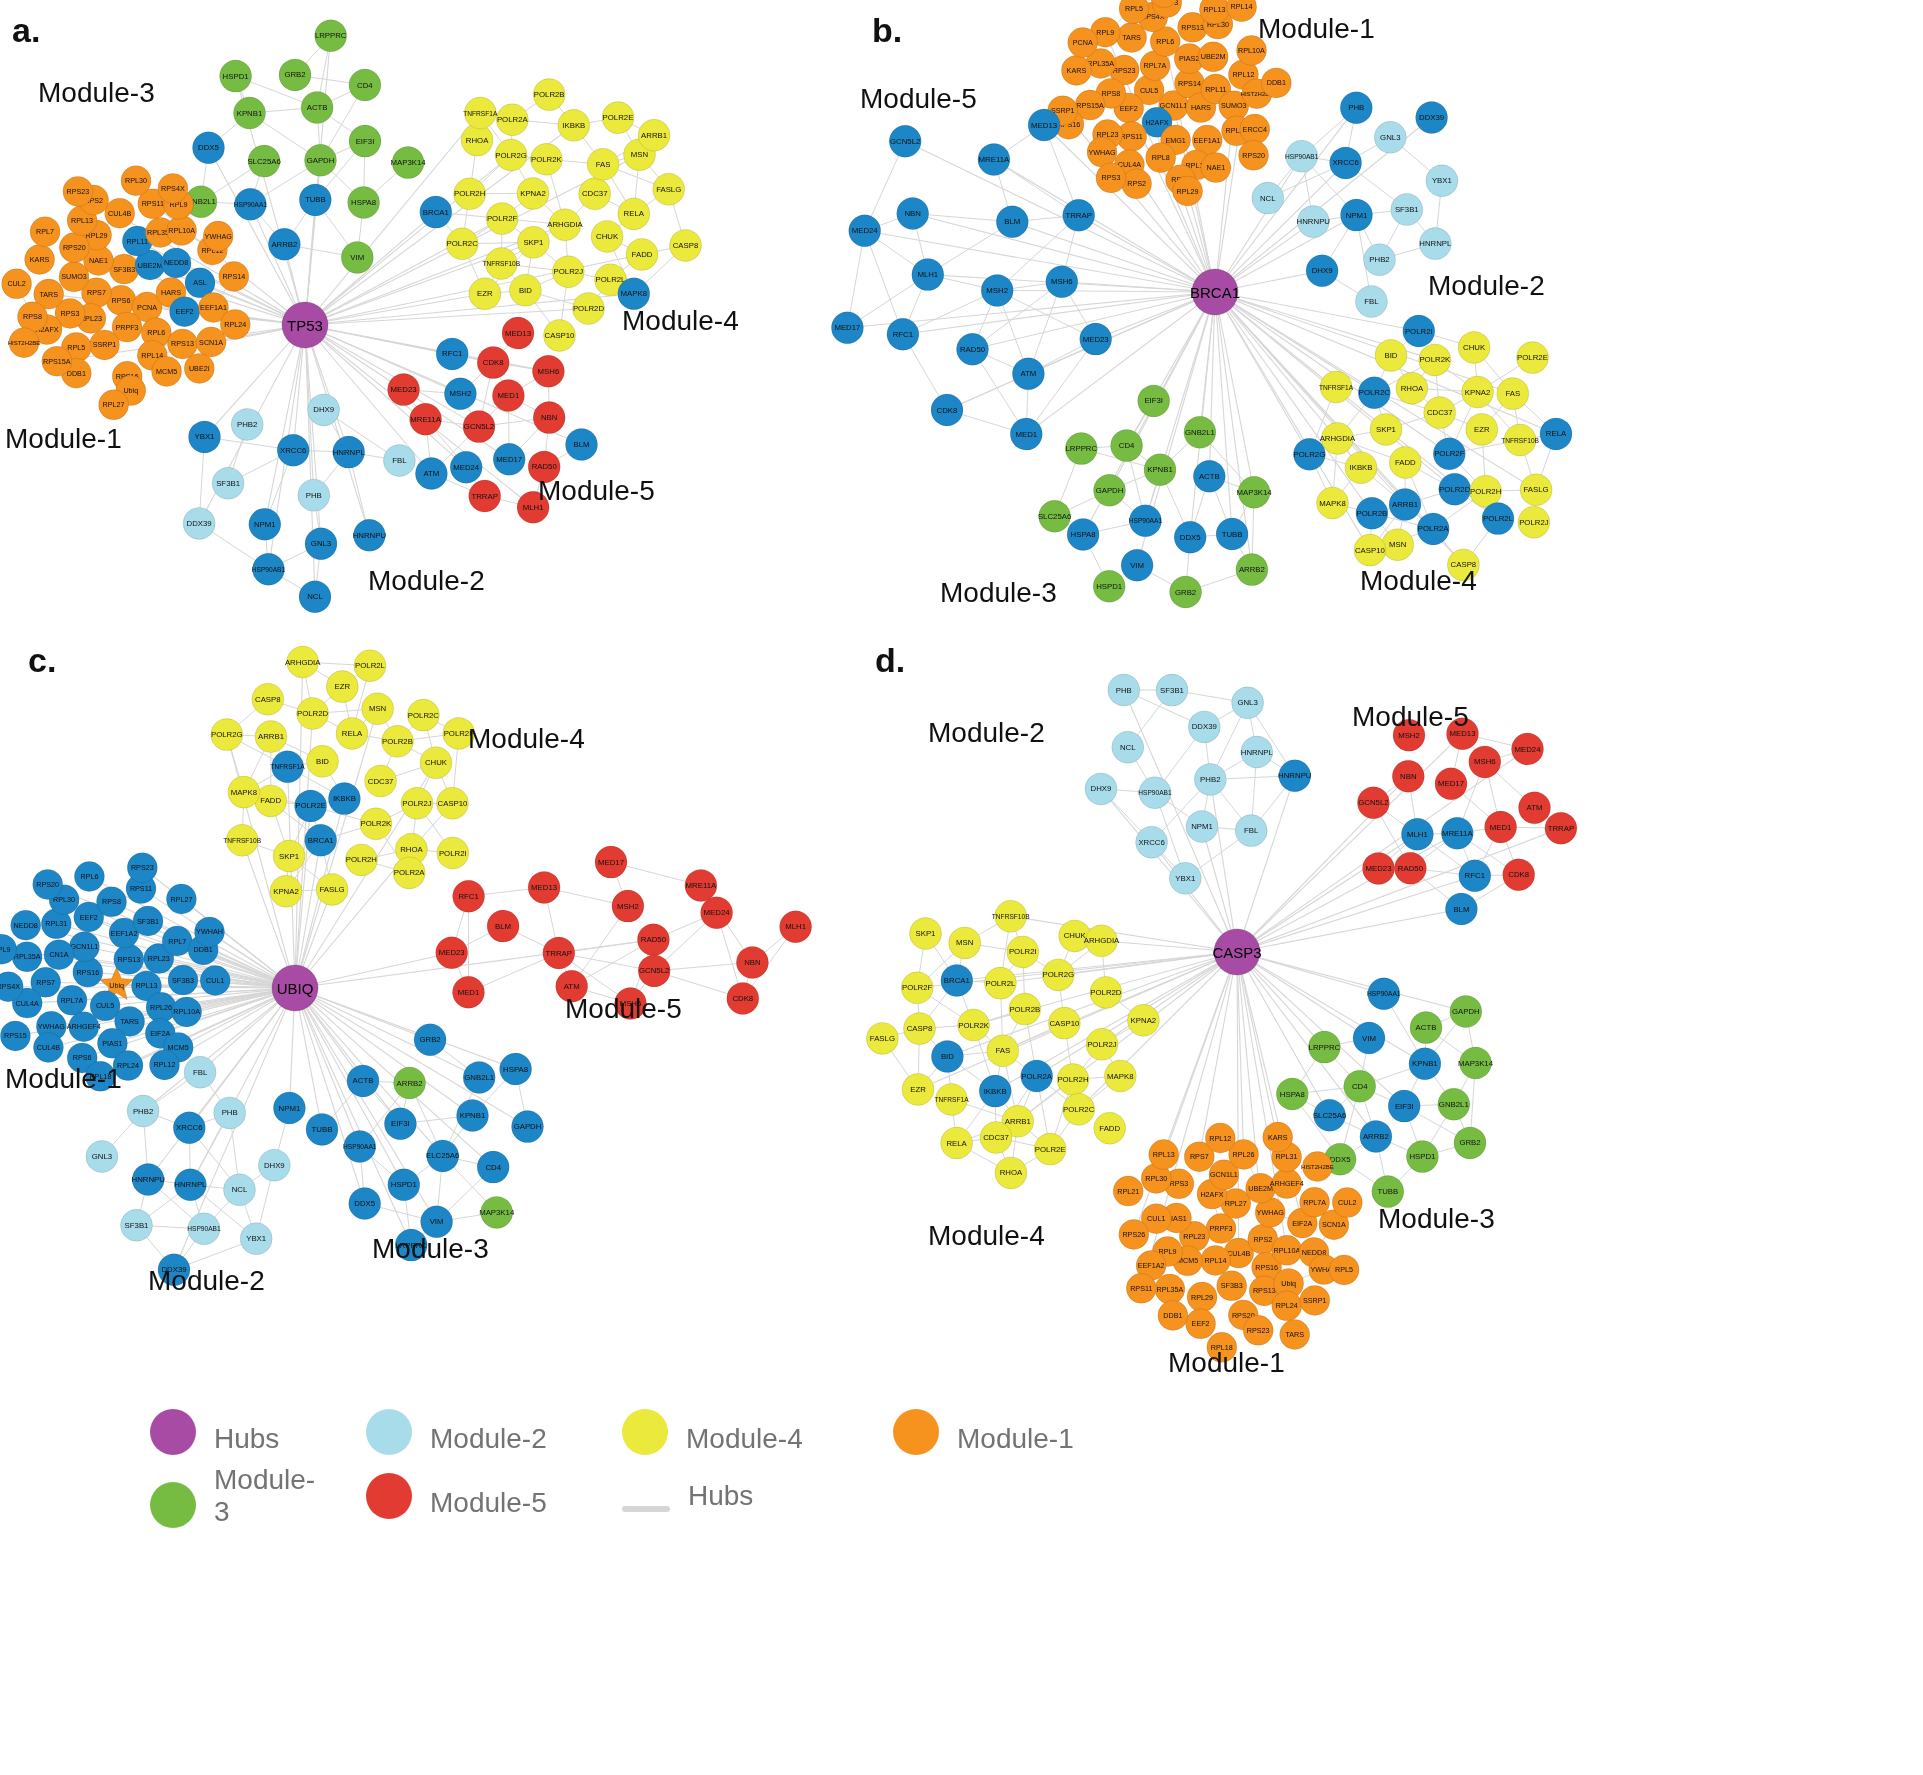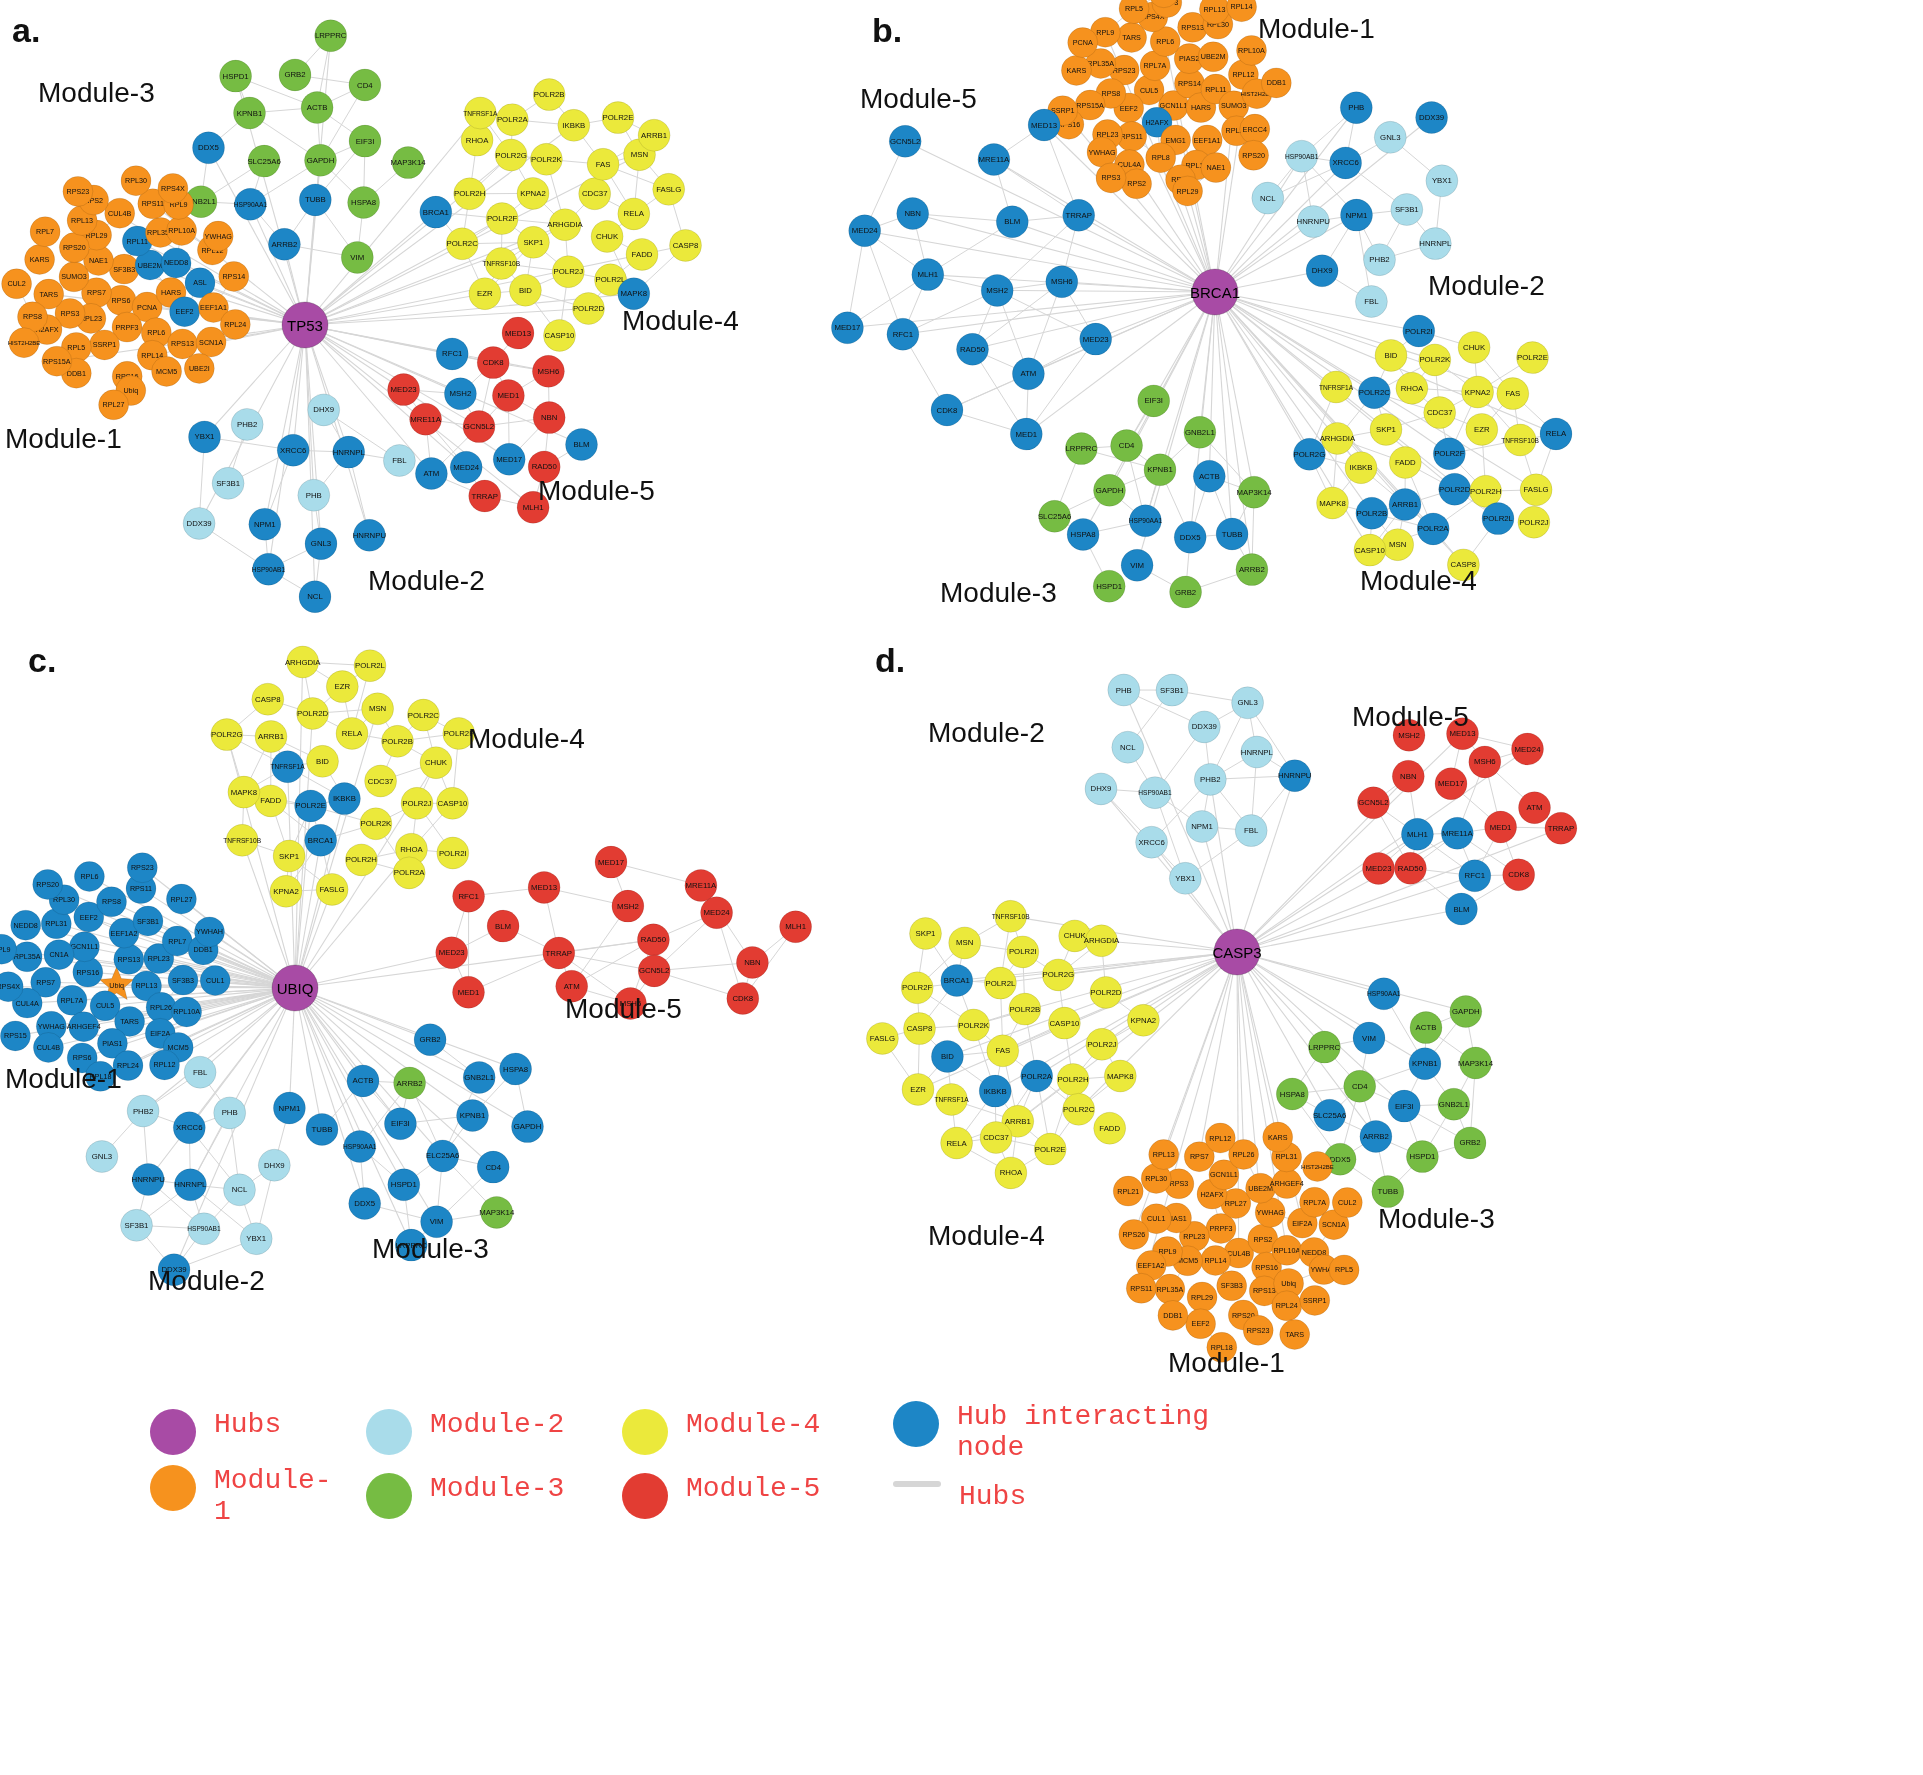--- a/index.html
+++ b/index.html
@@ -7,21 +7,21 @@
     width:1923px;height:1775px;position:relative;background:#ffffff;
     font-family:"Liberation Sans", sans-serif;overflow:hidden;
   }
   #net{display:block;}
   #net text{font-family:"Liberation Sans", sans-serif;}
   .legend{
     position:absolute;left:150px;top:1400px;
     display:grid;grid-template-columns:180px 220px 235px 360px;
     grid-auto-rows:64px;column-gap:36px;align-items:center;
   }
-  .lg-item{display:flex;align-items:flex-start;gap:18px;font-size:28px;color:#ef4444;font-family:Liberation Mono, monospace;}
+  .lg-item{display:flex;align-items:flex-end;gap:18px;font-size:28px;color:#737373;}
   .sw{width:46px;height:46px;border-radius:50%;flex:0 0 auto;}
   .sw-edge{width:48px;height:6px;border-radius:3px;flex:0 0 auto;}
 </style>
 </head>
 <body>
 
 <svg id="net" width="1923" height="1775" viewBox="0 0 1923 1775">
     <g>
       <line x1="320.5" y1="160.3" x2="317.1" y2="107.5" stroke="#d6d6d6" stroke-width="1"></line>
       <line x1="320.5" y1="160.3" x2="315.3" y2="199.9" stroke="#d6d6d6" stroke-width="1"></line>
@@ -1964,24 +1964,20 @@
   </div>
   <div class="lg-item">
     <span class="sw" style="background: rgb(169, 220, 234);"></span>
     <span>Module-2</span>
   </div>
   <div class="lg-item">
     <span class="sw" style="background: rgb(235, 233, 59);"></span>
     <span>Module-4</span>
   </div>
   <div class="lg-item">
-    <span class="sw" style="background: rgb(29, 134, 198);"></span>
-    <span>Hub interacting node</span>
-  </div>
-  <div class="lg-item">
     <span class="sw" style="background: rgb(246, 146, 30);"></span>
     <span>Module-1</span>
   </div>
   <div class="lg-item">
     <span class="sw" style="background: rgb(118, 188, 67);"></span>
     <span>Module-3</span>
   </div>
   <div class="lg-item">
     <span class="sw" style="background: rgb(226, 60, 50);"></span>
     <span>Module-5</span>

